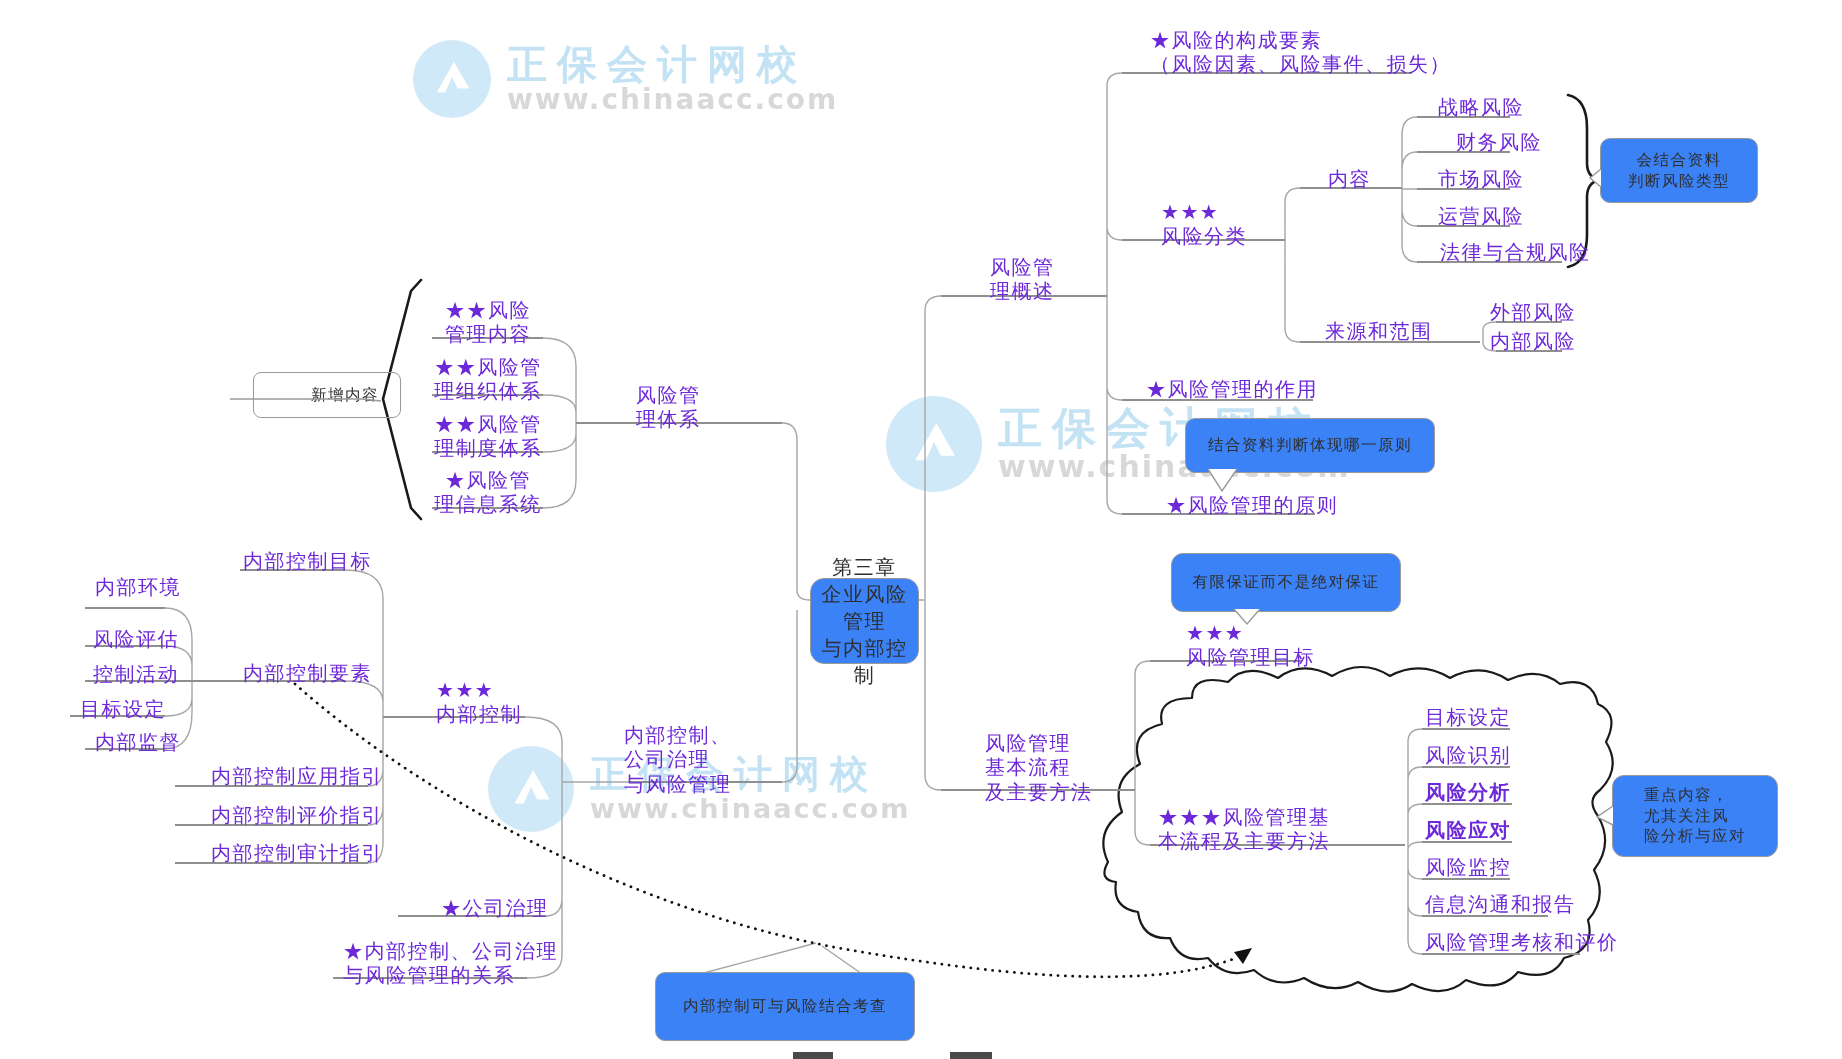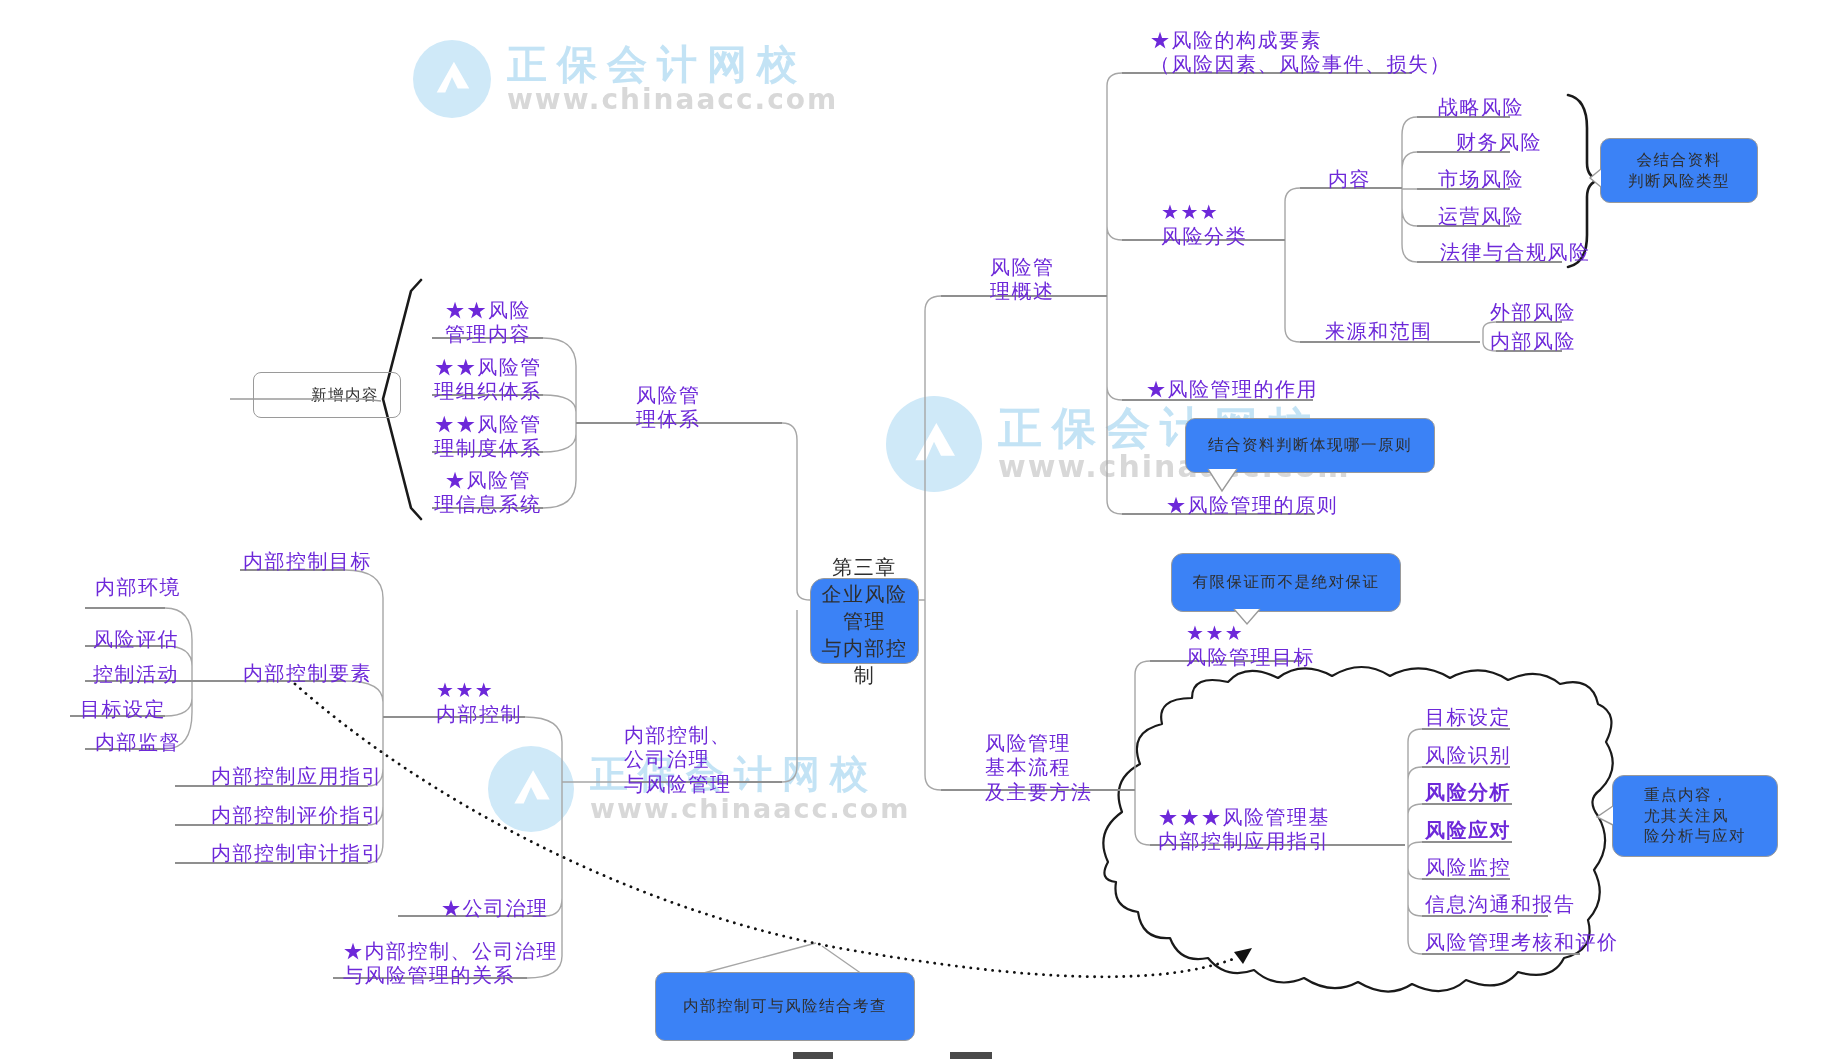--- a/index.html
+++ b/index.html
@@ -208,21 +208,21 @@
   <div class="label" style="left:1490px;top:329px;">内部风险</div>
   <div class="label" style="left:1146px;top:377px;">★风险管理的作用</div>
   <div class="label" style="left:1166px;top:493px;">★风险管理的原则</div>
 
   <div class="label" style="left:985px;top:731px;">风险管理
 基本流程
 及主要方法</div>
   <div class="label" style="left:1186px;top:621px;">★★★
 风险管理目标</div>
   <div class="label" style="left:1158px;top:805px;">★★★风险管理基
-内部控制应用指引</div>
+本流程及主要方法</div>
   <div class="label" style="left:1425px;top:705px;">目标设定</div>
   <div class="label" style="left:1425px;top:743px;">风险识别</div>
   <div class="label bold" style="left:1425px;top:780px;">风险分析</div>
   <div class="label bold" style="left:1425px;top:818px;">风险应对</div>
   <div class="label" style="left:1425px;top:855px;">风险监控</div>
   <div class="label" style="left:1425px;top:892px;">信息沟通和报告</div>
   <div class="label" style="left:1425px;top:930px;">风险管理考核和评价</div>
 
   <div class="bar" style="left:793px;top:1052px;width:40px;height:7px;"></div>
   <div class="bar" style="left:950px;top:1052px;width:42px;height:7px;"></div>

